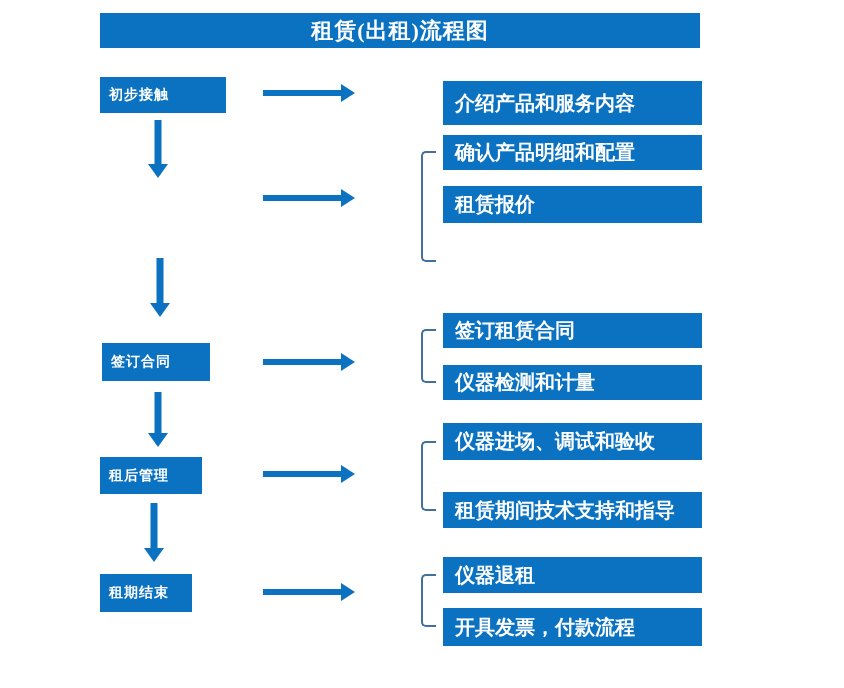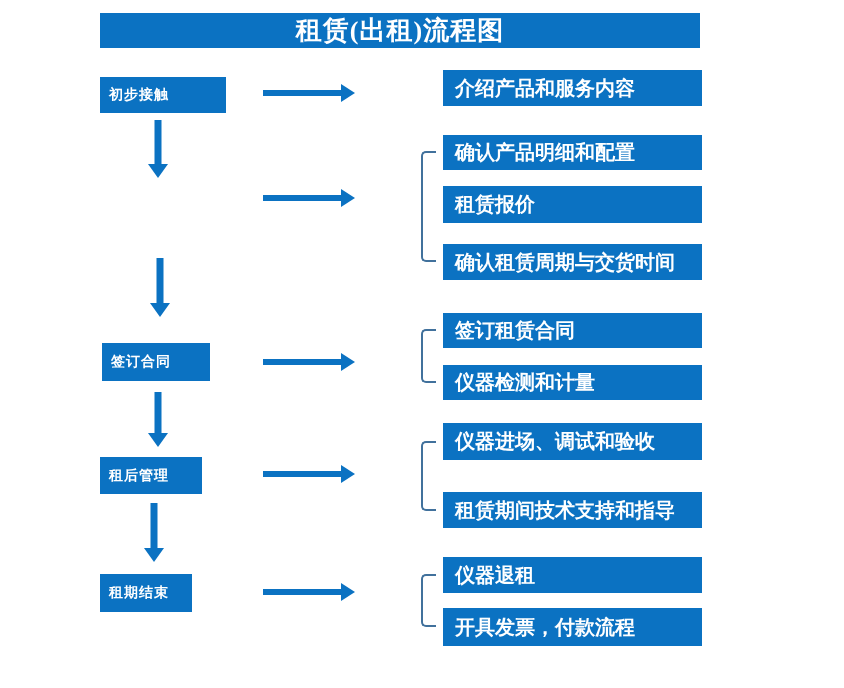--- a/index.html
+++ b/index.html
@@ -18,21 +18,21 @@
     width: 844px;
     height: 688px;
     background: var(--bg);
     overflow: hidden;
   }
   .title-bar {
     position: absolute;
     left: 100px; top: 13px; width: 600px; height: 35px;
     background: var(--blue);
     color: var(--text);
-    font-size: 26px;
+    font-size: 22px;
     font-weight: bold;
     display: flex;
     align-items: center;
     justify-content: center;
     letter-spacing: 1px;
   }
   .stage-box {
     position: absolute;
     background: var(--blue);
     color: var(--text);
@@ -101,24 +101,23 @@
 
 <div class="canvas">
 
   <div class="title-bar">租赁(出租)流程图</div>
 
   <div class="stage-box" style="left:100px; top:77px;  width:126px; height:36px;">初步接触</div>
   <div class="stage-box" style="left:102px; top:343px; width:108px; height:38px;">签订合同</div>
   <div class="stage-box" style="left:100px; top:457px; width:102px; height:37px;">租后管理</div>
   <div class="stage-box" style="left:100px; top:574px; width:92px; height:38px;">租期结束</div>
 
-  <div class="output-box" style="top:70px;  height:36px;">介绍产品和服务内容</div>
+  <div class="output-box" style="top:81px;  height:44px;">介绍产品和服务内容</div>
   <div class="output-box" style="top:135px; height:35px;">确认产品明细和配置</div>
   <div class="output-box" style="top:186px; height:37px;">租赁报价</div>
-  <div class="output-box" style="top:244px; height:36px;">确认租赁周期与交货时间</div>
   <div class="output-box" style="top:313px; height:35px;">签订租赁合同</div>
   <div class="output-box" style="top:365px; height:35px;">仪器检测和计量</div>
   <div class="output-box" style="top:423px; height:37px;">仪器进场、调试和验收</div>
   <div class="output-box" style="top:492px; height:36px;">租赁期间技术支持和指导</div>
   <div class="output-box" style="top:557px; height:36px;">仪器退租</div>
   <div class="output-box" style="top:608px; height:38px;">开具发票，付款流程</div>
 
   <div class="h-arrow" style="left:263px; top:84px;  width:92px;">
     <div class="shaft"></div>
     <div class="head"></div>

